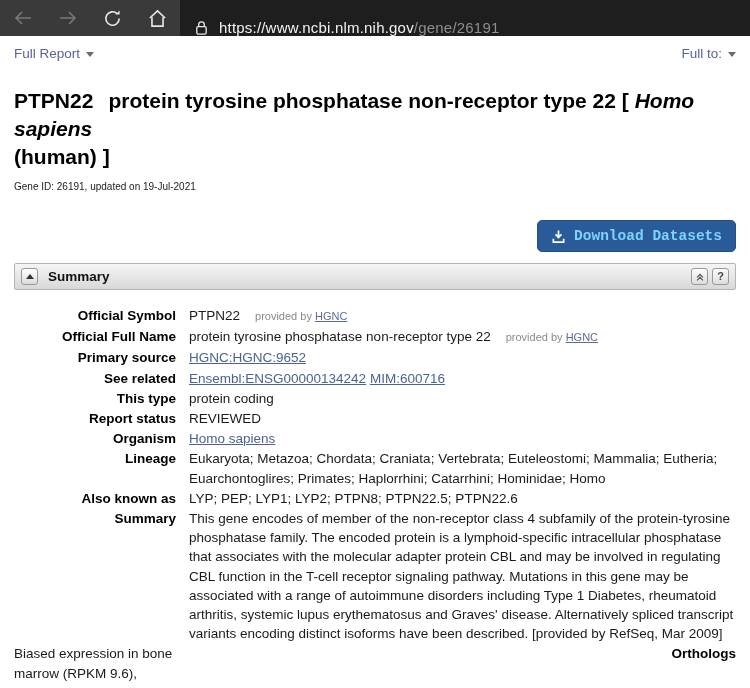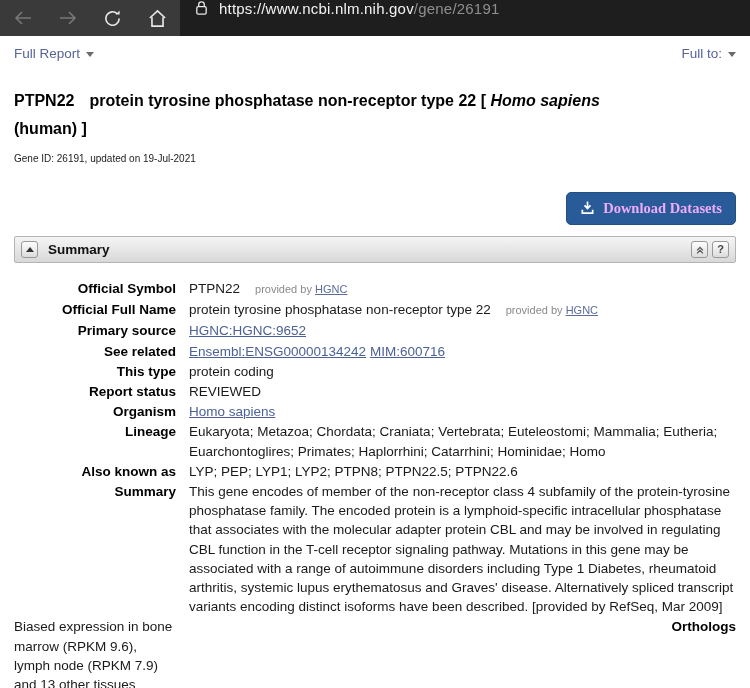--- a/index.html
+++ b/index.html
@@ -4,45 +4,45 @@
 <style>
   * { margin:0; padding:0; box-sizing:border-box; }
   html,body { width:750px; height:688px; background:#ffffff; overflow:hidden;
               font-family:"Liberation Sans", sans-serif; color:#141414; }
 
   
   .browser-bar { height:36px; background:#3a3a3a; display:flex; align-items:center; }
   .nav-icons { display:flex; align-items:center; }
   .nav-btn { width:45px; height:36px; display:flex; align-items:center; justify-content:center; cursor:pointer; }
   .nav-btn svg { display:block; }
-  .url-bar { flex:1; height:36px; background:#1e1e1e; display:flex; align-items:flex-start;
+  .url-bar { flex:1; height:36px; background:#1e1e1e; display:flex; align-items:flex-end;
              padding:0 12px 0 14px; }
   .lock { margin-right:10px; display:flex; }
   .url-text { font-size:15px; letter-spacing:.2px; white-space:nowrap; }
   .url-host { color:#f2f2f2; }
   .url-path { color:#8f8f8f; }
 
   
   .report-bar { display:flex; justify-content:space-between; align-items:center;
                 padding:10px 14px 6px 14px; }
   .dropdown { display:inline-flex; align-items:center; gap:6px; cursor:pointer;
               color:#56639b; font-size:13.5px; }
   .caret-down { width:0; height:0; border-left:4px solid transparent; border-right:4px solid transparent;
                 border-top:5px solid #6b6b6b; margin-top:2px; }
 
   
   .content { padding:0 14px; }
-  h1.gene-title { font-size:16px; font-weight:bold; color:#000; line-height:28px; margin-top:20px; }
+  h1.gene-title { font-size:21px; font-weight:bold; color:#000; line-height:28px; margin-top:20px; }
   .gene-symbol { margin-right:15px; }
   .species { font-style:italic; }
   .gene-id-line { font-size:10px; color:#1c1c1c; margin-top:10px; }
 
   .actions-row { display:flex; justify-content:flex-end; margin:28px 0 11px 0; }
-  .dl-btn { display:inline-flex; align-items:flex-start; gap:8px; background:#2a5b99; color:#f0abfc;
-            font-size:14.5px; font-weight:bold; font-family:Liberation Serif, serif;
+  .dl-btn { display:inline-flex; align-items:flex-end; gap:8px; background:#2a5b99; color:#7dd3fc;
+            font-size:14.5px; font-weight:bold; font-family:Liberation Mono, monospace;
             border:1px solid #24507f; border-radius:5px; padding:7px 13px; cursor:pointer; }
   .dl-btn svg { display:block; }
 
   
   .portlet-head { margin:0 0 0 0; height:27px; display:flex; align-items:center;
                   background:linear-gradient(#f5f5f5,#d8d8d8); border:1px solid #b4b4b4;
                   border-radius:2px; padding:0 6px; }
   .mini-btn { width:17px; height:17px; display:flex; align-items:center; justify-content:center;
               background:linear-gradient(#fefefe,#dcdcdc); border:1px solid #999;
               border-radius:3px; cursor:pointer; }

